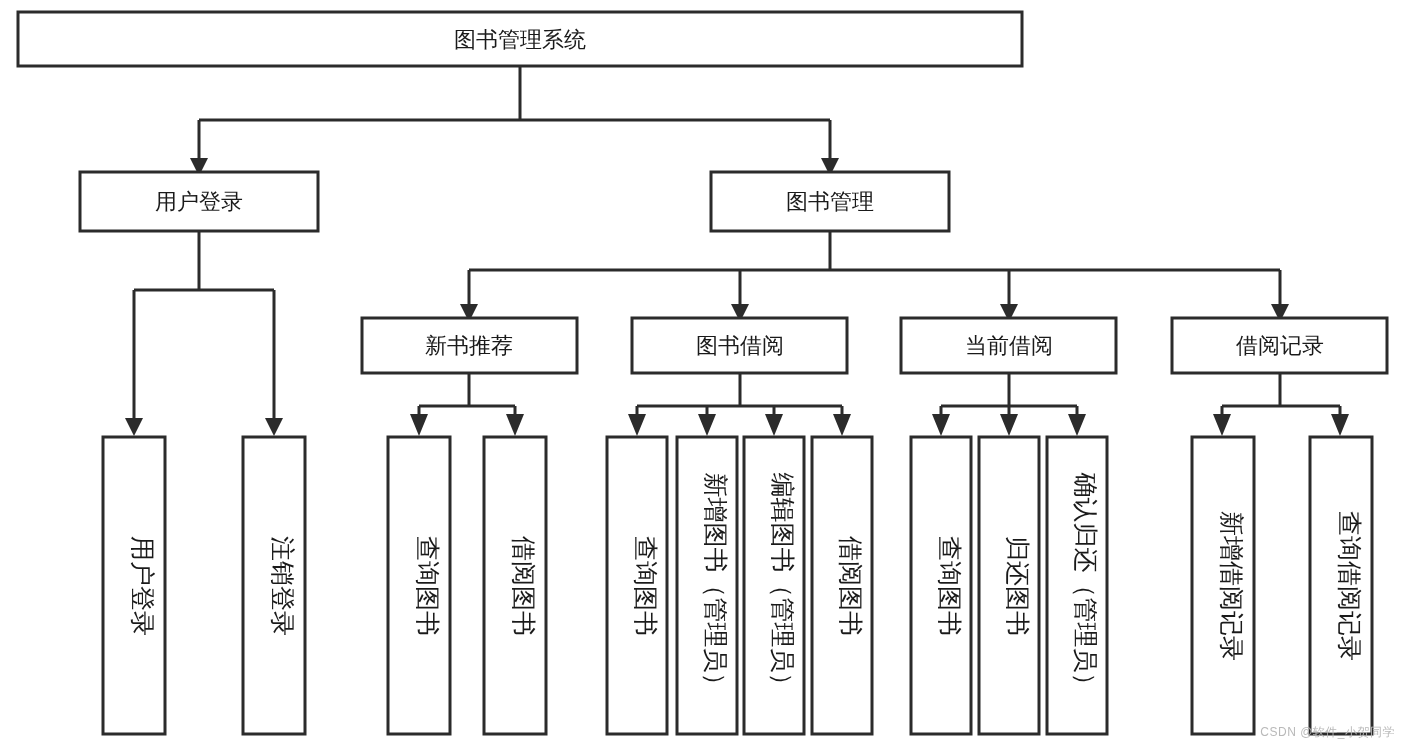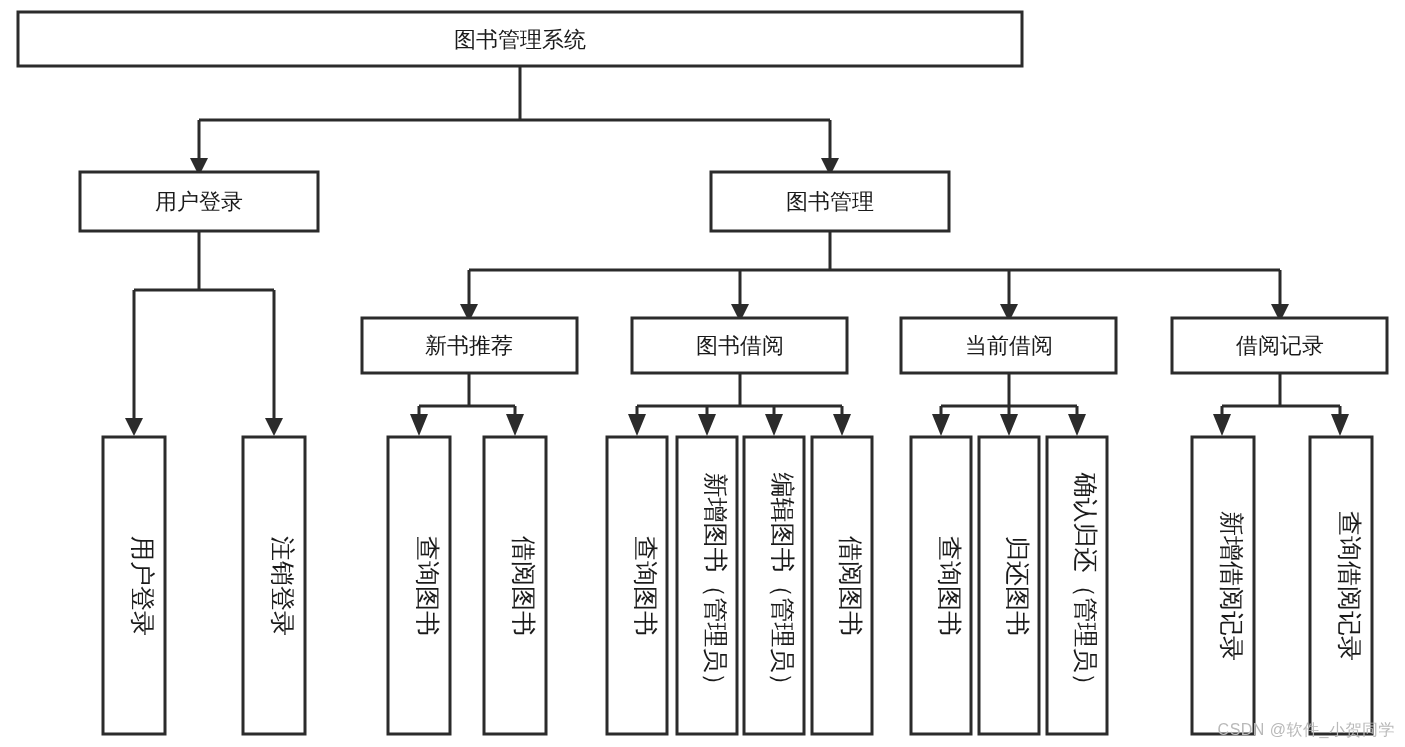--- a/index.html
+++ b/index.html
@@ -54,21 +54,21 @@
     fill: #1a1a1a;
     font-family: "Liberation Sans", "DejaVu Sans", sans-serif;
     font-size: 25px;
     text-anchor: middle;
   }
   .watermark-text {
     position: absolute;
     right: 10px;
     bottom: 6px;
     font-family: "Liberation Sans", "DejaVu Sans", sans-serif;
-    font-size: 16px;
+    font-size: 12px;
     color: #b9b9b9;
     white-space: nowrap;
     letter-spacing: 0.5px;
     pointer-events: none;
   }
 </style>
 </head>
 <body>
 
 <div id="diagram-root">

